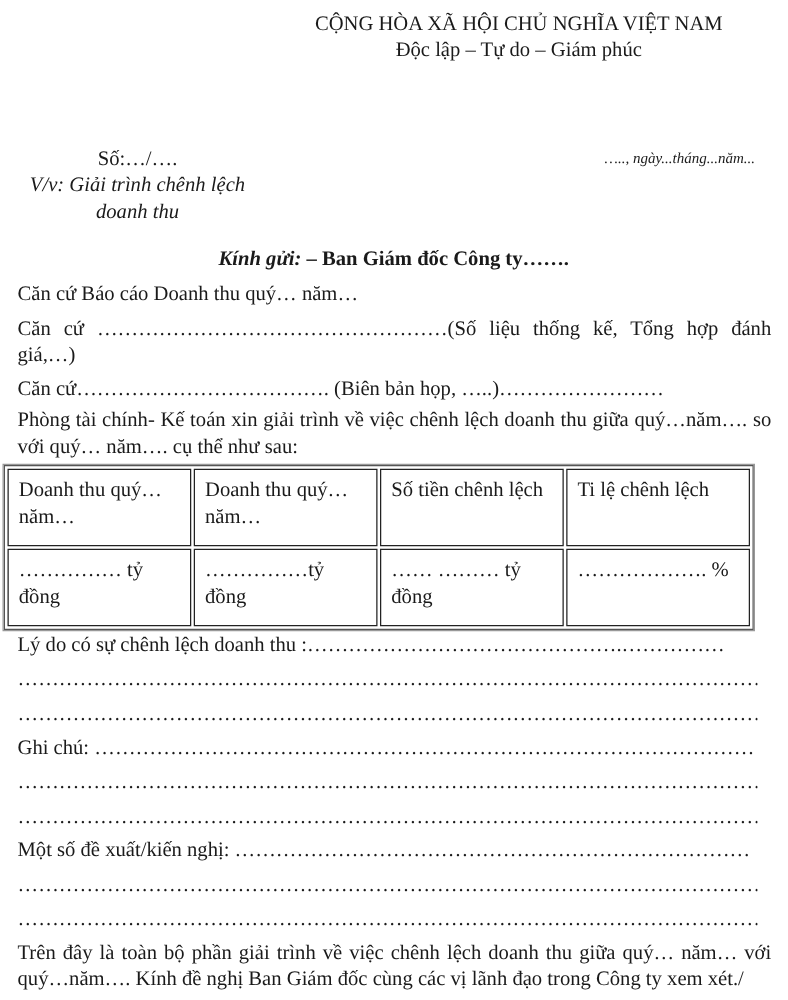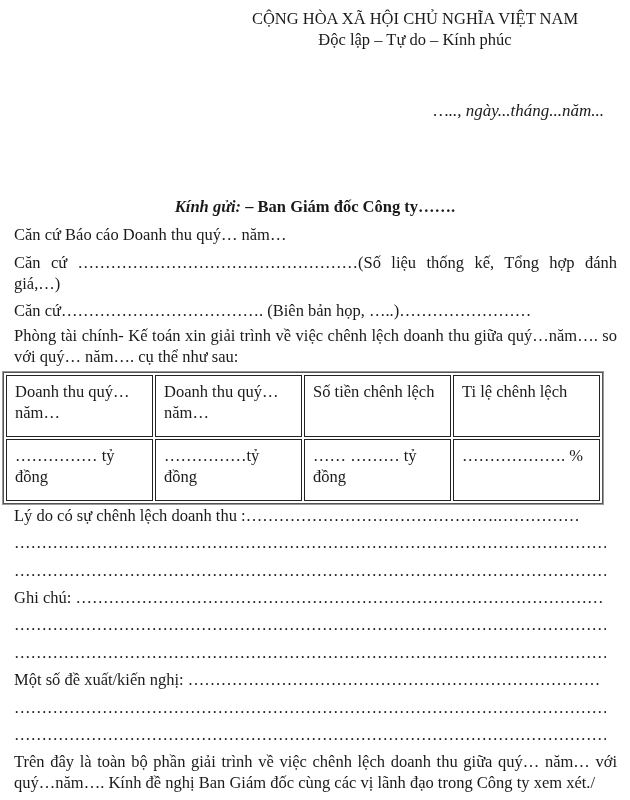--- a/index.html
+++ b/index.html
@@ -50,23 +50,23 @@
       text-align: center;
       font-size: 16.5px;
       line-height: 21px;
     }
     .so-block .vv {
       font-style: italic;
     }
     .date-line {
       position: absolute;
       right: 26px;
-      top: 100px;
+      top: 116px;
       font-style: italic;
-      font-size: 17px;
+      font-size: 12px;
       line-height: 21px;
     }
     .kinh-gui {
       position: absolute;
       left: 0;
       width: 630px;
       top: 196px;
       text-align: center;
       font-weight: bold;
       font-size: 16.5px;
@@ -116,23 +116,28 @@
     table.diff-table tr.vals td { height: 50px; }
   </style>
 </head>
 <body>
 
 <div class="page">
 
 
   <div class="header-right">
     <div>CỘNG HÒA XÃ HỘI CHỦ NGHĨA VIỆT NAM</div>
-    <div>Độc lập – Tự do – Kính phúc</div>
+    <div>Độc lập – Tự do – Giám phúc</div>
   </div>
 
+  <div class="so-block">
+    <div>Số:…/….</div>
+    <div class="vv">V/v: Giải trình chênh lệch</div>
+    <div class="vv">doanh thu</div>
+  </div>
 
   <div class="date-line">….., ngày...tháng...năm...</div>
 
   <div class="kinh-gui">
     <span class="kg-label">Kính gửi:</span><span> – Ban Giám đốc Công ty…….</span>
   </div>
 
   <div class="body-text" style="top:224px;">Căn cứ Báo cáo Doanh thu quý… năm…</div>
   <div class="body-text justify" style="top:252px; width:603px;">Căn cứ ……………………………………………(Số liệu thống kế, Tổng hợp đánh giá,…)</div>
   <div class="body-text" style="top:300px; white-space:nowrap;">Căn cứ………………………………. (Biên bản họp, …..)……………………</div>

